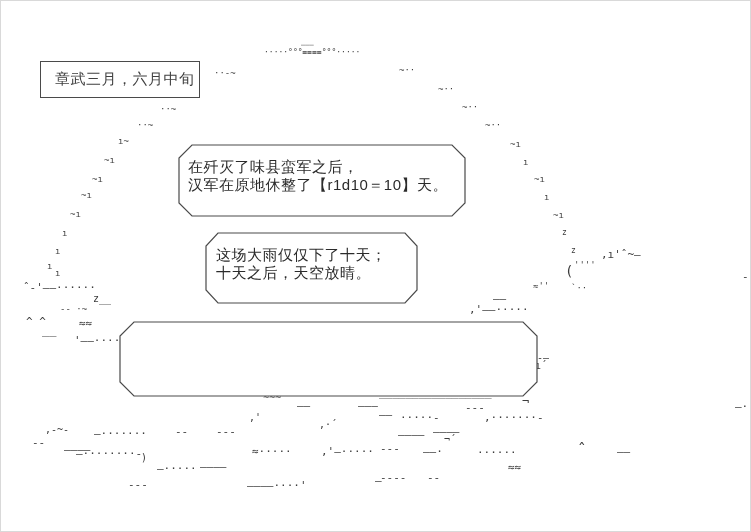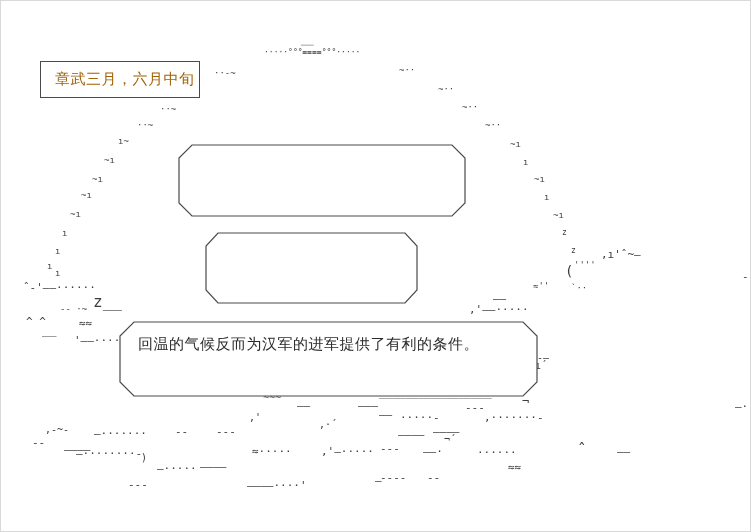--- a/index.html
+++ b/index.html
@@ -17,21 +17,21 @@
     font-size:11px; line-height:1; color:#3c3c3c;
     white-space:pre; letter-spacing:0px;
   }
   
   .titlebox {
     position:absolute; left:39px; top:60px; width:160px; height:37px;
     border:1px solid #4a4a4a; box-sizing:border-box; background:#ffffff;
   }
   .ttext {
     position:absolute; left:14px; top:8px;
-    font-size:15px; color:#a16207; letter-spacing:0.5px; white-space:nowrap;
+    font-size:15px; color:#404040; letter-spacing:0.5px; white-space:nowrap;
   }
   
   .bubble { position:absolute; }
   .bubble svg { position:absolute; left:0; top:0; width:100%; height:100%; display:block; }
   .bubble polygon { fill:#ffffff; stroke:#4a4a4a; stroke-width:1.2; }
   .btext {
     position:absolute; font-size:15px; line-height:17.5px;
     color:#2b2b2b; letter-spacing:0.5px; white-space:nowrap;
   }
   #b1 { left:177px; top:143px; width:288px; height:73px; }
@@ -69,21 +69,21 @@
       <span class="frag" style="left: 484px; top: 120px; font-size: 9px;">~··</span>
       <span class="frag" style="left: 509px; top: 139px; font-size: 9px;">~ı</span>
       <span class="frag" style="left: 522px; top: 157px; font-size: 9px;">ı</span>
       <span class="frag" style="left: 533px; top: 174px; font-size: 9px;">~ı</span>
       <span class="frag" style="left: 543px; top: 192px; font-size: 9px;">ı</span>
       <span class="frag" style="left: 552px; top: 210px; font-size: 9px;">~ı</span>
       <span class="frag" style="left: 561px; top: 228px; font-size: 8px;">z</span>
       <span class="frag" style="left: 570px; top: 246px; font-size: 8px;">z</span>
       <span class="frag" style="left: 54px; top: 268px; font-size: 9px;">ı</span>
       <span class="frag" style="left: 22px; top: 281px;">ˆ-'——······</span>
-      <span class="frag" style="left: 92px; top: 293px; font-size: 16px;">z__</span>
+      <span class="frag" style="left: 92px; top: 293px; font-size: 10px;">z__</span>
       <span class="frag" style="left: 59px; top: 304px; font-size: 9px;">‐‐ ·~</span>
       <span class="frag" style="left: 25px; top: 315px;">^ ^</span>
       <span class="frag" style="left: 41px; top: 323px; font-size: 12px;">__</span>
       <span class="frag" style="left: 78px; top: 317px;">≈≈</span>
       <span class="frag" style="left: 73px; top: 334px;">'——····'</span>
       <span class="frag" style="left: 600px; top: 248px;">,ı'ˆ~—</span>
       <span class="frag" style="left: 573px; top: 260px; font-size: 9px;">''''</span>
       <span class="frag" style="left: 564px; top: 263px; font-size: 14px;">(</span>
       <span class="frag" style="left: 570px; top: 283px; font-size: 9px;">`··</span>
       <span class="frag" style="left: 532px; top: 281px; font-size: 9px;">≈''</span>
@@ -134,30 +134,37 @@
     </div>
 
   <div class="titlebox">
     <div class="ttext">章武三月，六月中旬</div>
   </div>
 
   <div class="bubble" id="b1">
     <svg viewBox="0 0 288 73" preserveAspectRatio="none">
       <polygon points="14,1 274,1 287,14 287,59 274,72 14,72 1,59 1,14"></polygon>
     </svg>
+    <div class="btext">
+      <div>在歼灭了味县蛮军之后，</div>
+      <div>汉军在原地休整了【r1d10＝10】天。</div>
+    </div>
   </div>
 
   <div class="bubble" id="b2">
     <svg viewBox="0 0 213 72" preserveAspectRatio="none">
       <polygon points="13,1 200,1 212,14 212,58 200,71 13,71 1,58 1,14"></polygon>
     </svg>
+    <div class="btext">
+      <div>这场大雨仅仅下了十天；</div>
+      <div>十天之后，天空放晴。</div>
+    </div>
   </div>
 
   <div class="bubble" id="b3">
     <svg viewBox="0 0 419 76" preserveAspectRatio="none">
       <polygon points="15,1 404,1 418,15 418,61 404,75 15,75 1,61 1,15"></polygon>
     </svg>
     <div class="btext">
-      <div>回温的气候反而为汉军的进军提供了有利的条件。</div>
     </div>
   </div>
 
 </div>
 
 </body></html>

